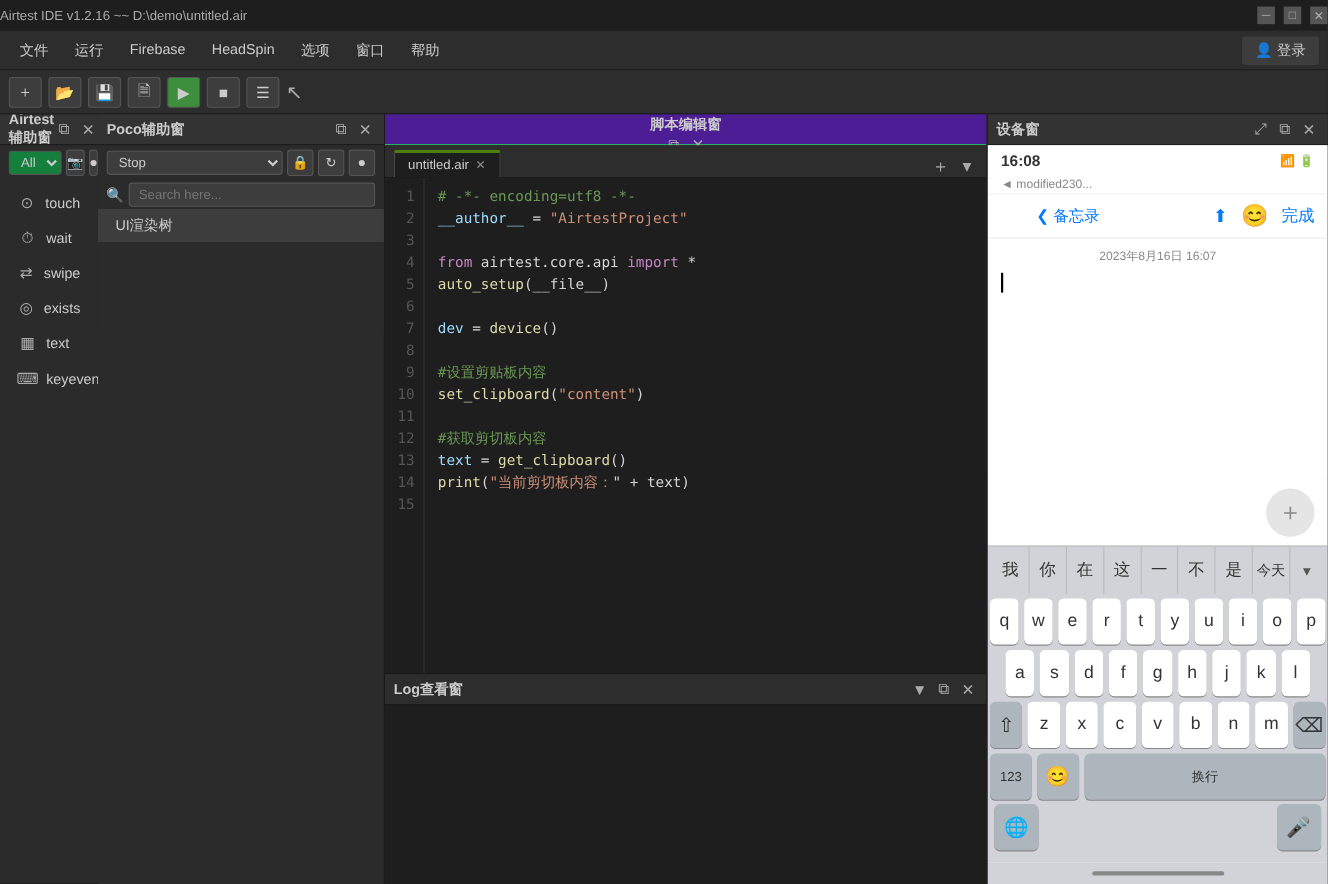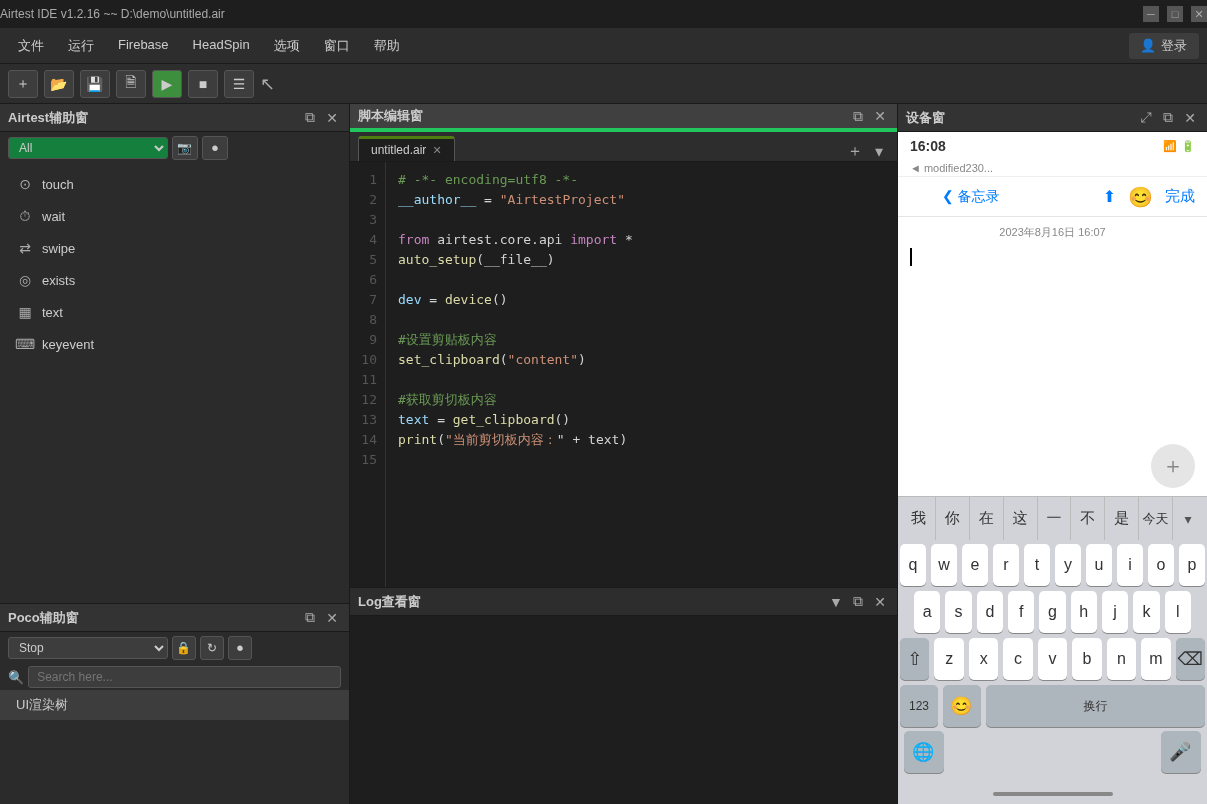--- a/index.html
+++ b/index.html
@@ -20,21 +20,21 @@
     
     #toolbar { background: #2d2d2d; height: 40px; display: flex; align-items: center; padding: 0 8px; gap: 6px; border-bottom: 1px solid #1a1a1a; }
     #toolbar .tool-btn { background: #3d3d3d; border: 1px solid #555; color: #ccc; width: 30px; height: 28px; cursor: pointer; display: flex; align-items: center; justify-content: center; border-radius: 3px; font-size: 14px; }
     #toolbar .play-btn { background: #3d8f3d; }
     #toolbar .cursor-indicator { color: #aaa; font-size: 18px; }
 
     
     #main { display: flex; height: calc(804px - 28px - 36px - 40px); }
 
     
-    #left-panels { width: 350px; display: flex; flex-direction: column; border-right: 1px solid #1a1a1a; }
+    #left-panels { width: 350px; display: flex; flex-direction: row; border-right: 1px solid #1a1a1a; }
 
     
     #airtest-panel { flex: 1; background: #2b2b2b; border-bottom: 1px solid #1a1a1a; min-height: 0; overflow: hidden; }
     #airtest-panel .panel-header { background: #333; height: 28px; display: flex; align-items: center; padding: 0 8px; justify-content: space-between; border-bottom: 1px solid #1a1a1a; }
     #airtest-panel .panel-title { color: #ccc; font-size: 13px; font-weight: bold; }
     #airtest-panel .panel-controls { display: flex; gap: 4px; }
     #airtest-panel .panel-ctrl-btn { color: #aaa; cursor: pointer; font-size: 14px; width: 18px; height: 18px; display: flex; align-items: center; justify-content: center; }
     #airtest-panel .filter-row { padding: 4px 8px; display: flex; gap: 4px; align-items: center; }
     #airtest-panel .filter-select { background: #15803d; color: #ccc; border: 1px solid #555; padding: 2px 6px; border-radius: 3px; width: 160px; font-size: 12px; }
     #airtest-panel .filter-btn { background: #3d3d3d; border: 1px solid #555; color: #ccc; width: 26px; height: 24px; cursor: pointer; display: flex; align-items: center; justify-content: center; border-radius: 3px; font-size: 12px; }
@@ -53,21 +53,21 @@
     #poco-panel .poco-ctrl-btn { background: #3d3d3d; border: 1px solid #555; color: #ccc; width: 24px; height: 24px; cursor: pointer; display: flex; align-items: center; justify-content: center; border-radius: 3px; font-size: 12px; }
     #poco-panel .search-row { padding: 2px 8px; display: flex; align-items: center; gap: 4px; }
     #poco-panel .search-input { background: #3d3d3d; border: 1px solid #555; color: #ccc; padding: 3px 8px; border-radius: 3px; width: 100%; font-size: 12px; }
     #poco-panel .ui-tree-item { padding: 6px 16px; color: #ccc; cursor: pointer; background: #3d3d3d; font-size: 13px; }
 
     
     #center-panel { flex: 1; display: flex; flex-direction: column; }
 
     
     #script-editor { flex: 1; background: #1e1e1e; display: flex; flex-direction: column; border-bottom: 1px solid #1a1a1a; }
-    #script-editor .editor-header { background: #404040; height: 28px; display: flex; align-items: center; padding: 0 8px; justify-content: space-between; border-bottom: 4px solid #22c55e; }
+    #script-editor .editor-header { background: #4c1d95; height: 28px; display: flex; align-items: center; padding: 0 8px; justify-content: space-between; border-bottom: 1px solid #22c55e; flex-direction: column; }
     #script-editor .editor-title { color: #ccc; font-size: 13px; font-weight: bold; }
     #script-editor .editor-controls { display: flex; gap: 4px; align-items: center; }
     #script-editor .editor-ctrl-btn { color: #aaa; cursor: pointer; font-size: 14px; width: 18px; height: 18px; display: flex; align-items: center; justify-content: center; }
     #script-editor .tab-bar { background: #2d2d2d; height: 30px; display: flex; align-items: flex-end; padding: 0 8px; gap: 2px; border-bottom: 1px solid #1a1a1a; justify-content: space-between; }
     #script-editor .tab-left { display: flex; align-items: flex-end; gap: 2px; }
     #script-editor .tab { background: #3d3d3d; color: #ccc; padding: 4px 12px; border-radius: 3px 3px 0 0; cursor: pointer; font-size: 12px; display: flex; align-items: center; gap: 6px; }
     #script-editor .tab.active { background: #1e1e1e; border-top: 3px solid #4d7c0f; border-left: 1px solid #555; border-right: 1px solid #555; }
     #script-editor .tab-close { font-size: 11px; color: #888; cursor: pointer; }
     #script-editor .tab-actions { display: flex; gap: 4px; align-items: center; }
     #script-editor .tab-action-btn { color: #aaa; cursor: pointer; font-size: 16px; width: 20px; height: 20px; display: flex; align-items: center; justify-content: center; }
@@ -78,21 +78,21 @@
     
     .kw-comment { color: #6a9955; }
     .kw-string { color: #ce9178; }
     .kw-func { color: #dcdcaa; }
     .kw-import { color: #c586c0; }
     .kw-var { color: #9cdcfe; }
     .kw-op { color: #d4d4d4; }
     .kw-normal { color: #d4d4d4; }
 
     
-    #log-panel { height: 216px; background: #1e1e1e; }
+    #log-panel { height: 191px; background: #1e1e1e; }
     #log-panel .panel-header { background: #2d2d2d; height: 28px; display: flex; align-items: center; padding: 0 8px; justify-content: space-between; border-bottom: 1px solid #1a1a1a; }
     #log-panel .panel-title { color: #ccc; font-size: 13px; font-weight: bold; }
     #log-panel .panel-controls { display: flex; gap: 4px; align-items: center; }
     #log-panel .panel-ctrl-btn { color: #aaa; cursor: pointer; font-size: 14px; width: 18px; height: 18px; display: flex; align-items: center; justify-content: center; }
     #log-panel .log-content { padding: 8px; color: #888; font-size: 12px; }
 
     
     #device-panel { width: 310px; background: #2b2b2b; border-left: 1px solid #1a1a1a; display: flex; flex-direction: column; }
     #device-panel .panel-header { background: #333; height: 28px; display: flex; align-items: center; padding: 0 8px; justify-content: space-between; border-bottom: 1px solid #1a1a1a; }
     #device-panel .panel-title { color: #ccc; font-size: 13px; font-weight: bold; }

